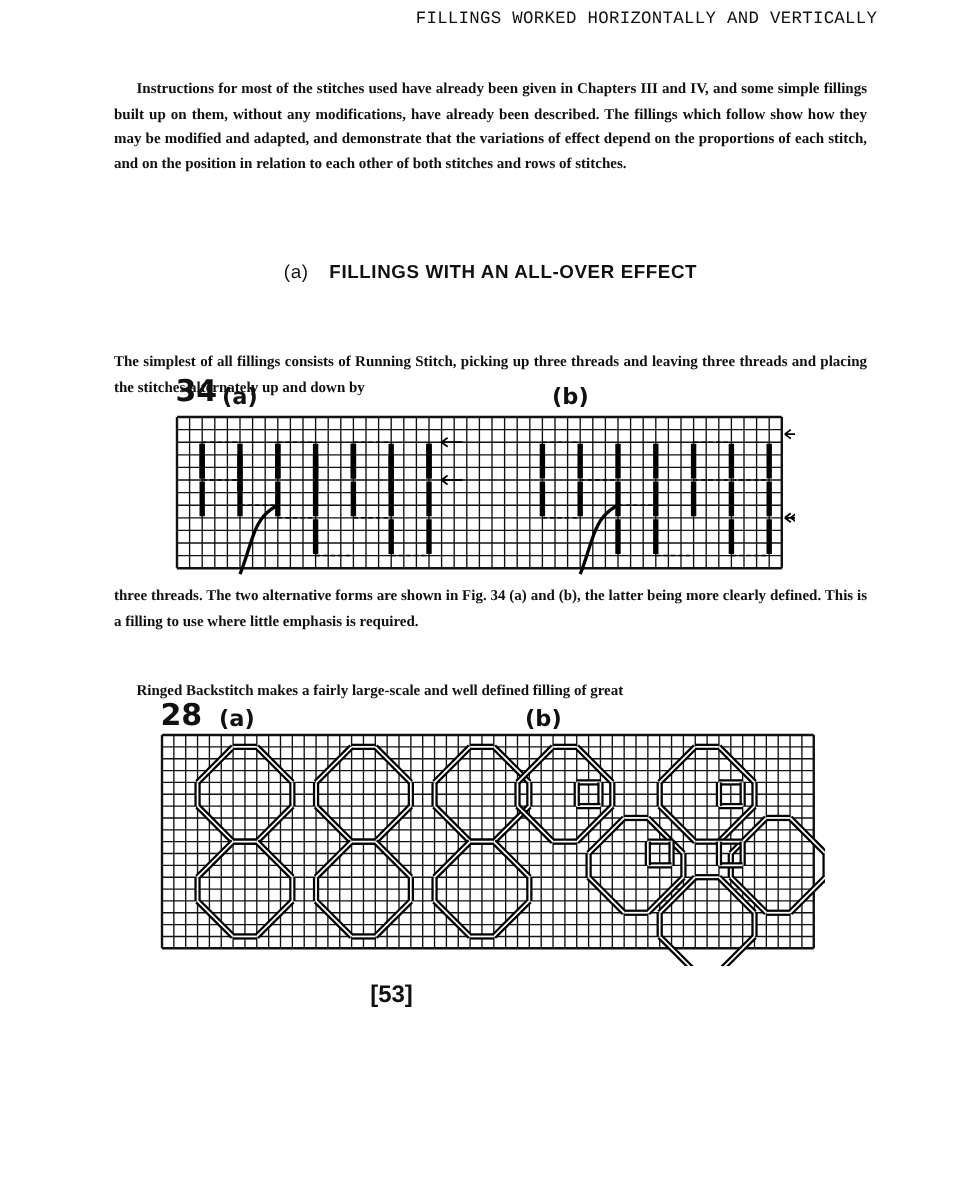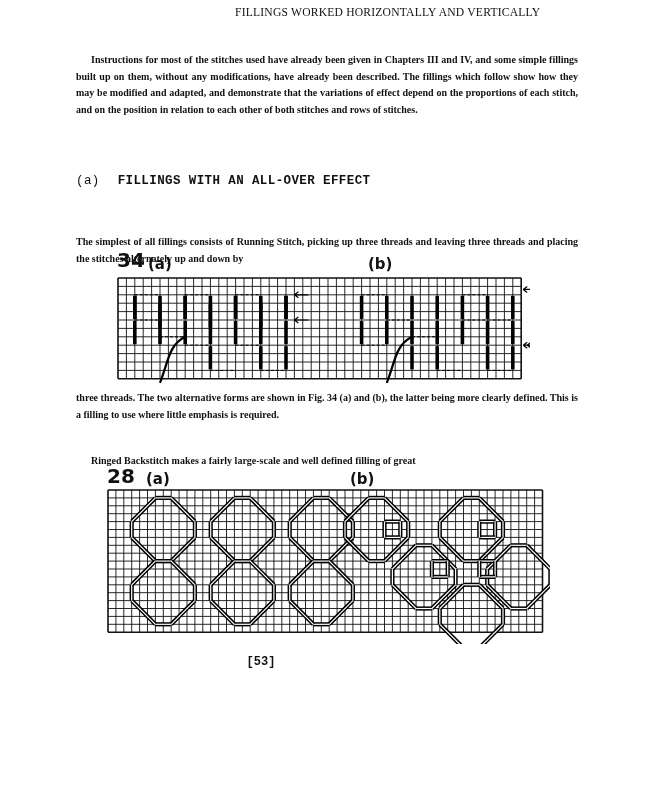--- a/index.html
+++ b/index.html
@@ -1,37 +1,37 @@
 <!DOCTYPE html>
 <html><head>
 <meta charset="utf-8">
 <style>
   html,body{margin:0;padding:0;background:#fff;}
   body{width:650px;height:799px;position:relative;overflow:hidden;font-family:"DejaVu Serif","Liberation Serif",serif;color:#111;}
-  .running-head{position:absolute;top:6px;left:235px;width:392px;text-align:left;font-size:11.6px;letter-spacing:0.2px;font-family:Liberation Serif, serif;}
+  .running-head{position:absolute;top:6px;left:235px;width:392px;text-align:center;font-size:11.6px;letter-spacing:0.2px;font-family:Liberation Mono, monospace;}
   .para{position:absolute;left:76px;width:502px;font-size:10px;line-height:16.5px;font-weight:bold;text-align:justify;text-align-last:left;font-family:"Liberation Serif",serif;}
   .para.indent{text-indent:15px;}
   #p1{top:42px;}
-  .section-heading{position:absolute;top:174px;left:76px;width:502px;text-align:left;font-size:12.5px;font-weight:bold;letter-spacing:0.4px;font-family:Liberation Mono, monospace;}
+  .section-heading{position:absolute;top:174px;left:76px;width:502px;text-align:center;font-size:12.5px;font-weight:bold;letter-spacing:0.4px;font-family:Liberation Sans, sans-serif;}
   .section-heading .sec-letter{font-weight:normal;margin-right:10px;}
   #p2{top:224px;}
   #p3{top:380px;}
   #p4{top:443px;}
   .fig-num{position:absolute;font-family:"DejaVu Sans",sans-serif;font-size:20px;font-weight:bold;text-align:center;}
   .fig-sub{position:absolute;font-family:"DejaVu Sans",sans-serif;font-size:15px;font-weight:bold;}
   #fig34-num{left:117px;top:248px;}
   #fig34-a{left:148px;top:255px;}
   #fig34-b{left:368px;top:255px;}
   #fig35-num{left:107px;top:464px;}
   #fig35-a{left:146px;top:470px;}
   #fig35-b{left:350px;top:470px;}
   svg.fig{position:absolute;}
   #fig34-svg{left:110px;top:270px;}
   #fig35-svg{left:100px;top:484px;}
-  .page-number{position:absolute;top:655px;left:0;width:522px;text-align:center;font-size:12px;font-weight:bold;font-family:Liberation Mono, monospace;}
+  .page-number{position:absolute;top:655px;left:0;width:522px;text-align:center;font-size:16px;font-weight:bold;font-family:Liberation Sans, sans-serif;}
 </style>
 </head>
 <body>
 
 <div class="running-head">FILLINGS WORKED HORIZONTALLY AND VERTICALLY</div>
 
 <p class="para indent" id="p1">Instructions for most of the stitches used have already been given in Chapters III and IV, and some simple fillings built up on them, without any modifications, have already been described. The fillings which follow show how they may be modified and adapted, and demonstrate that the variations of effect depend on the proportions of each stitch, and on the position in relation to each other of both stitches and rows of stitches.</p>
 
 <div class="section-heading">
   <span class="sec-letter">(a)</span>

